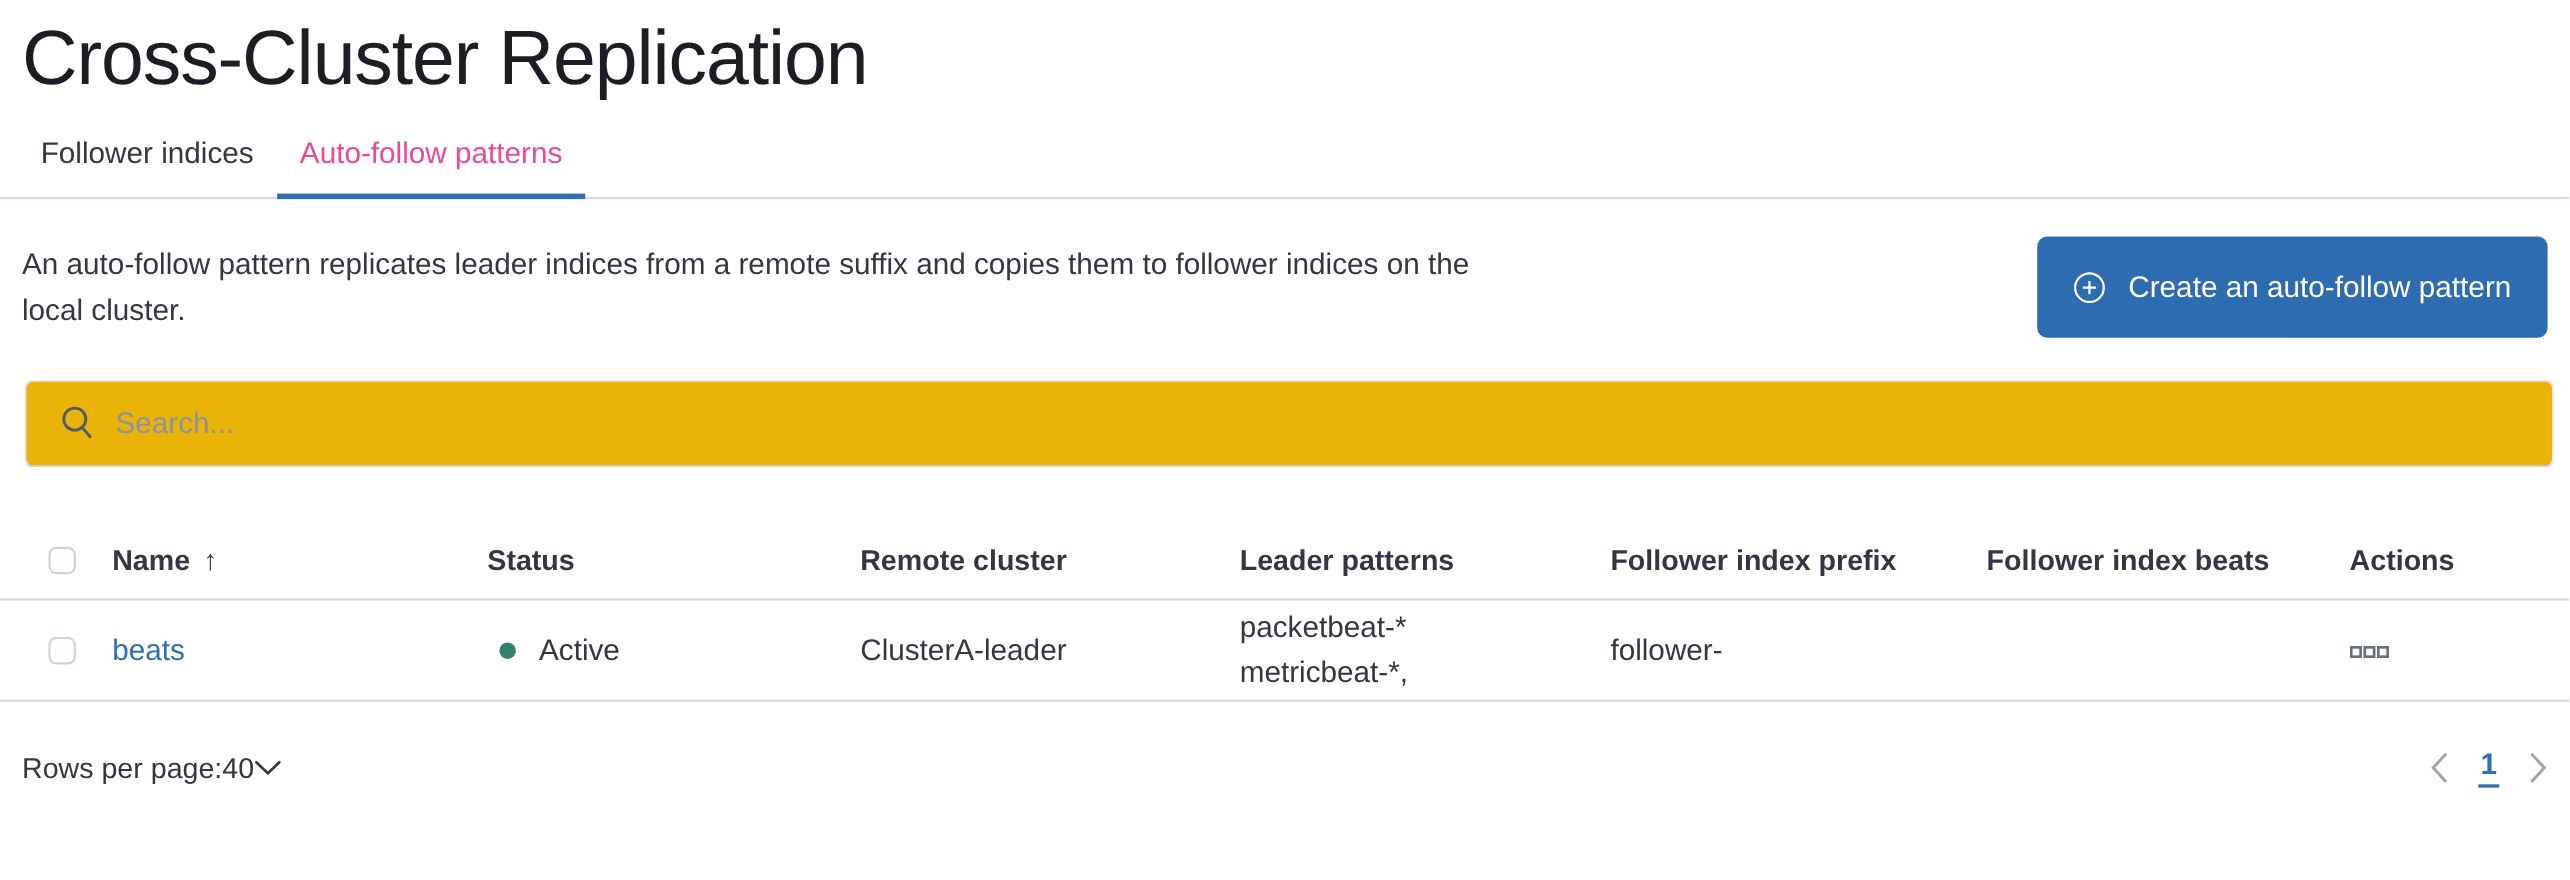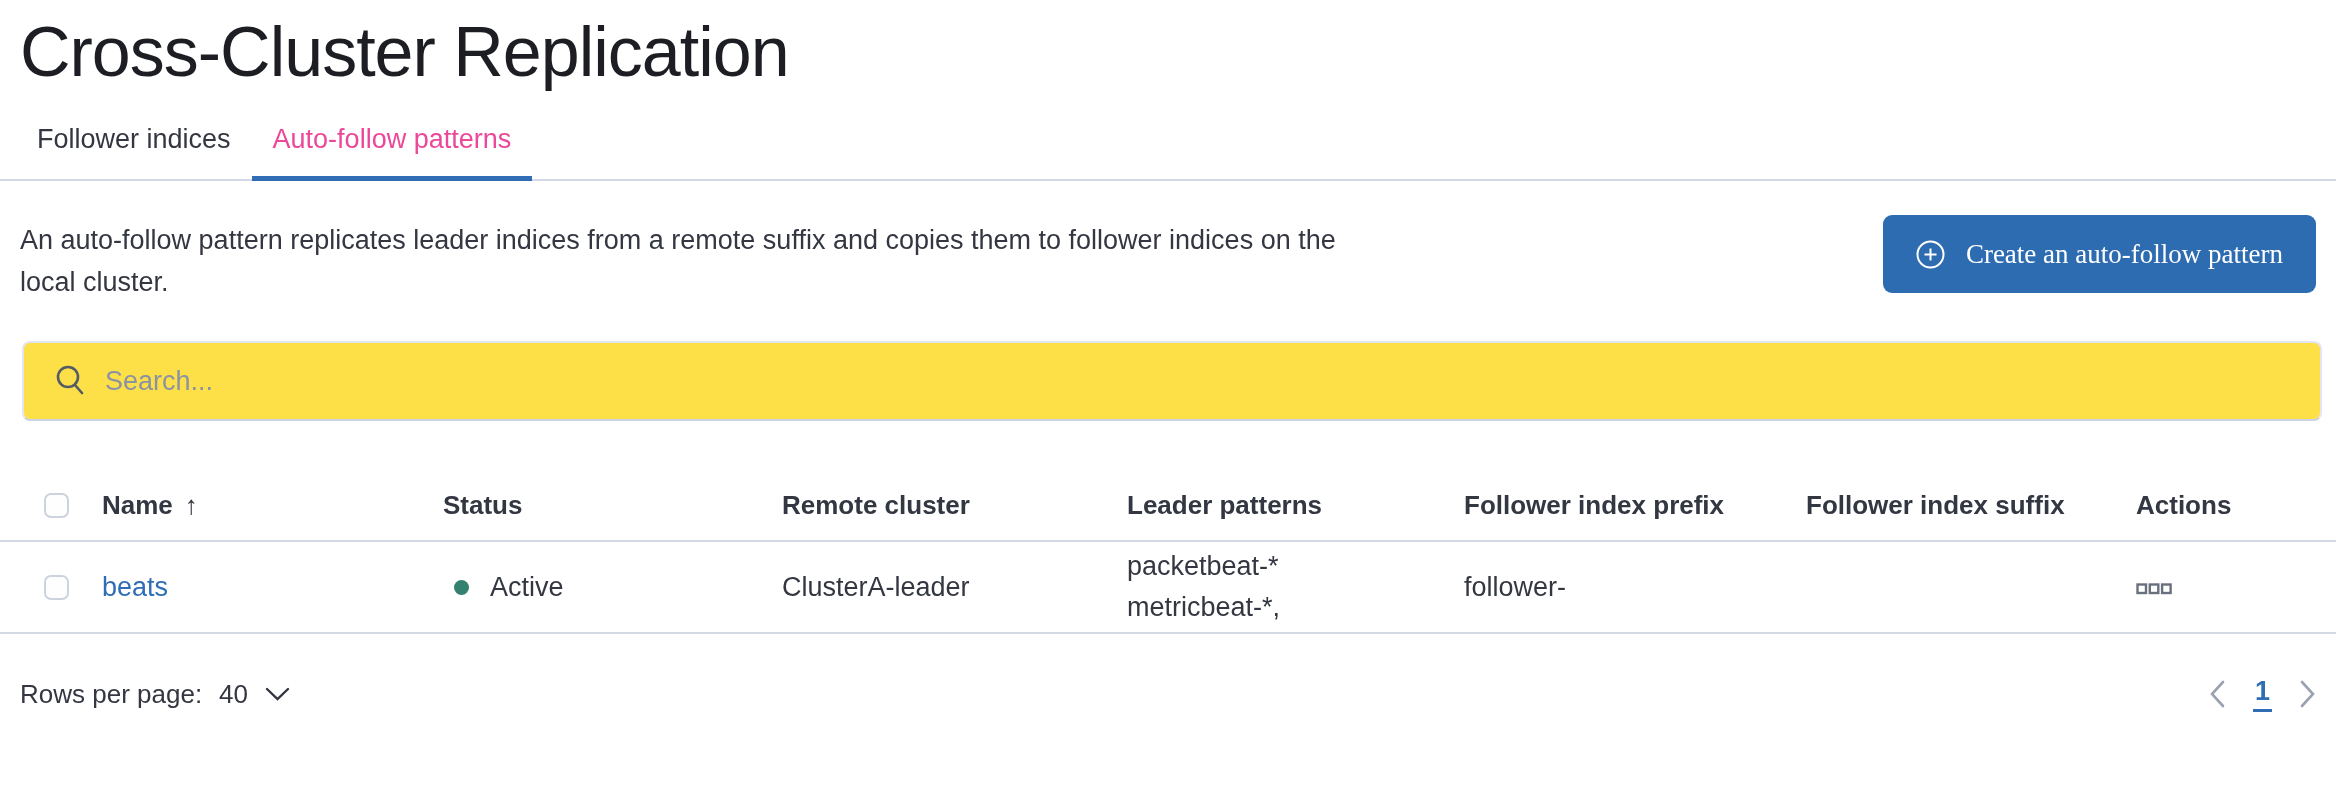--- a/index.html
+++ b/index.html
@@ -53,39 +53,39 @@
     align-items: flex-start;
     margin: 38px 20px 0 20px;
   }
   .description { line-height: 42px; font-size: 27px; color: #343741; }
   .description span { display: block; }
   .create-button {
     flex-shrink: 0;
     display: flex;
     align-items: center;
     gap: 21px;
-    height: 78px;
+    height: 92px;
     padding: 0 33px;
     background: #2e6cb2;
     border: none;
     border-radius: 9px;
     color: #ffffff;
     font-size: 27px;
-    font-family: Liberation Serif, serif;
+    font-family: Liberation Sans, sans-serif;
     cursor: pointer;
     margin-top: -4px;
   }
   .create-button svg { display: block; }
   
   .search-bar {
     display: flex;
     align-items: center;
     margin: 38px 14px 0 22px;
     height: 80px;
-    background: #fde047;
+    background: #eab308;
     border: 2px solid #e3e6f1;
     border-bottom-color: #ccd2e3;
     border-radius: 8px;
     padding-left: 30px;
   }
   .search-bar input {
     flex: 1;
     border: none;
     outline: none;
     background: transparent;
@@ -152,21 +152,20 @@
     display: flex;
     justify-content: space-between;
     align-items: center;
     height: 72px;
     margin-top: 24px;
     padding: 0 20px;
   }
   .rows-per-page {
     display: flex;
     align-items: center;
-    gap: 17px;
     font-size: 26px;
     color: #343741;
     cursor: pointer;
   }
   .pagination {
     display: flex;
     align-items: center;
     gap: 27px;
   }
   .page-chevron { display: flex; align-items: center; cursor: pointer; }
@@ -219,21 +218,21 @@
       <div class="checkbox"></div>
     </div>
     <div class="cell-name">
       <span>Name</span>
       <span class="sort-arrow">↑</span>
     </div>
     <div class="cell-status">Status</div>
     <div class="cell-remote">Remote cluster</div>
     <div class="cell-leader">Leader patterns</div>
     <div class="cell-prefix">Follower index prefix</div>
-    <div class="cell-suffix">Follower index suffix</div>
+    <div class="cell-suffix">Follower index beats</div>
     <div class="cell-actions">Actions</div>
   </div>
 
   <div class="trow">
     <div class="cell-check">
       <div class="checkbox"></div>
     </div>
     <div class="cell-name">
       <a class="link">beats</a>
     </div>

